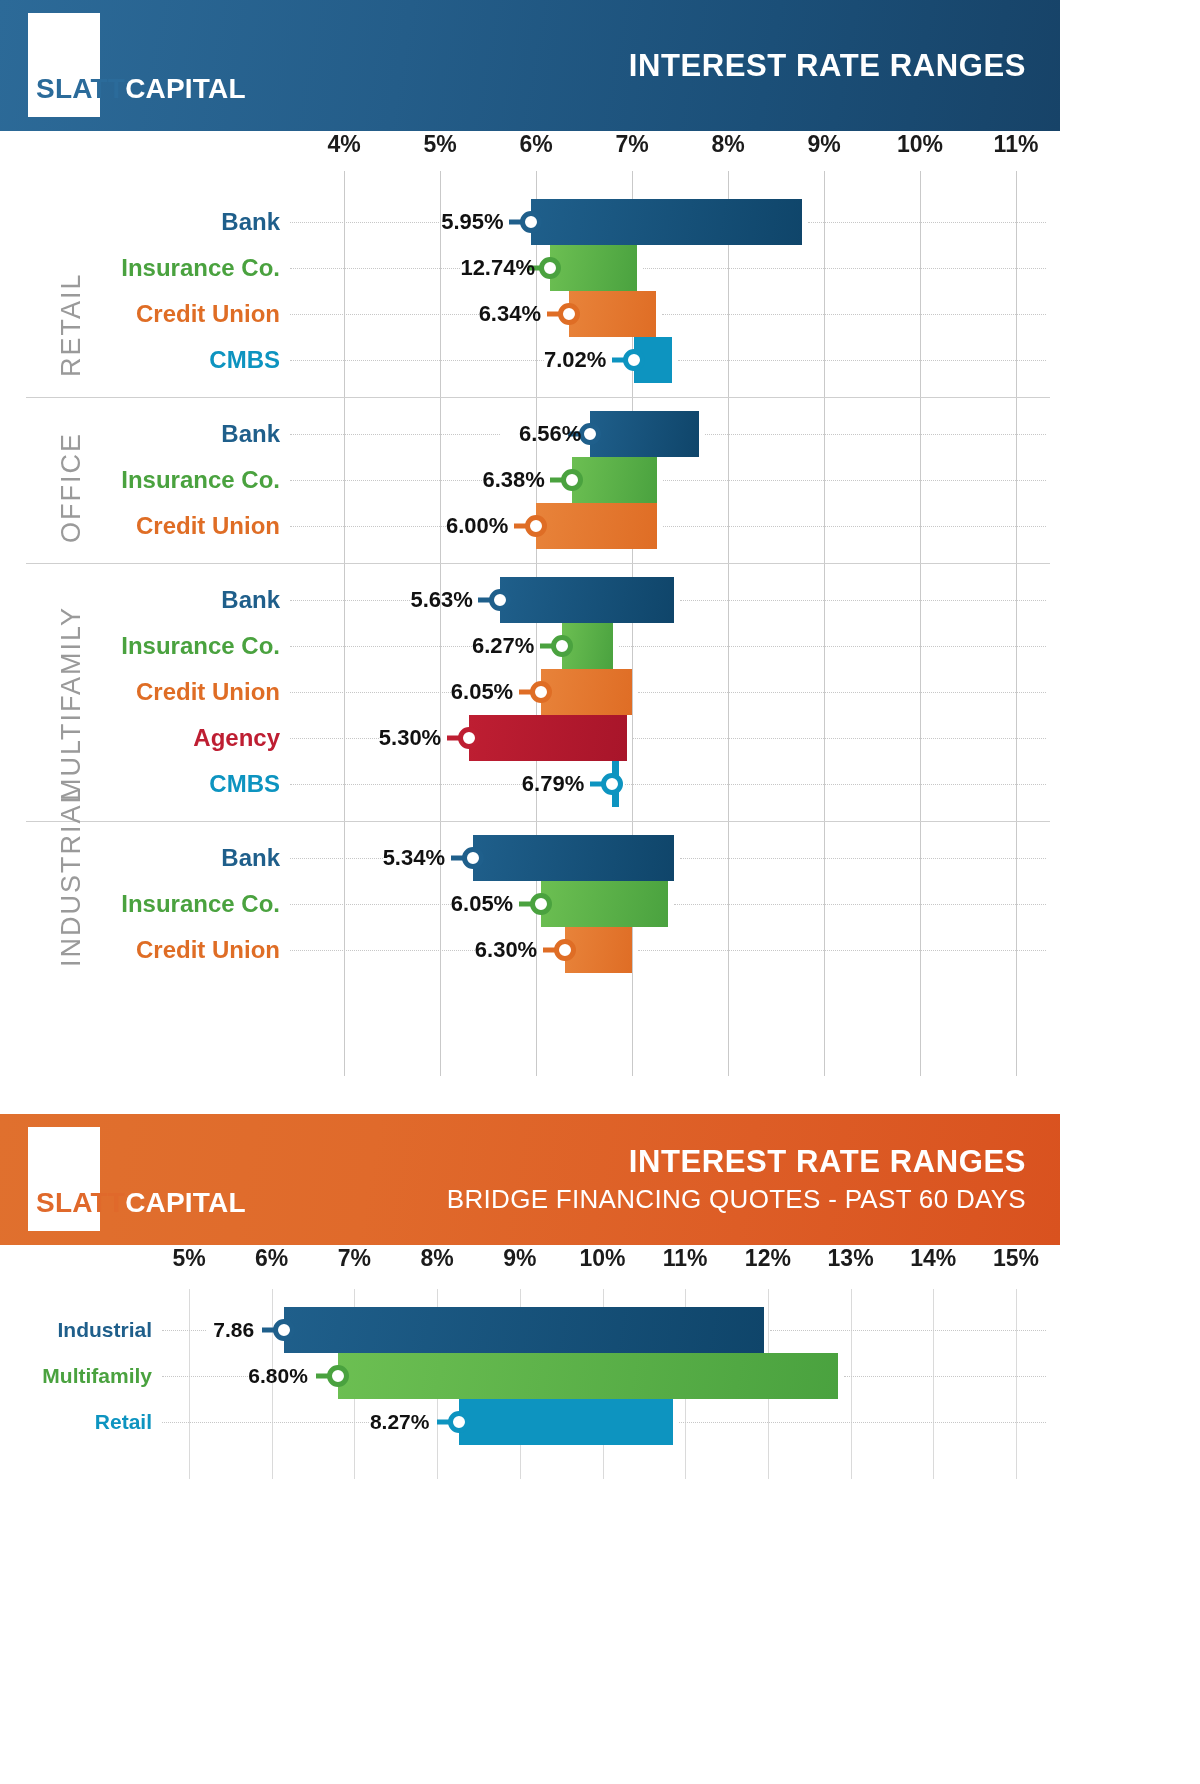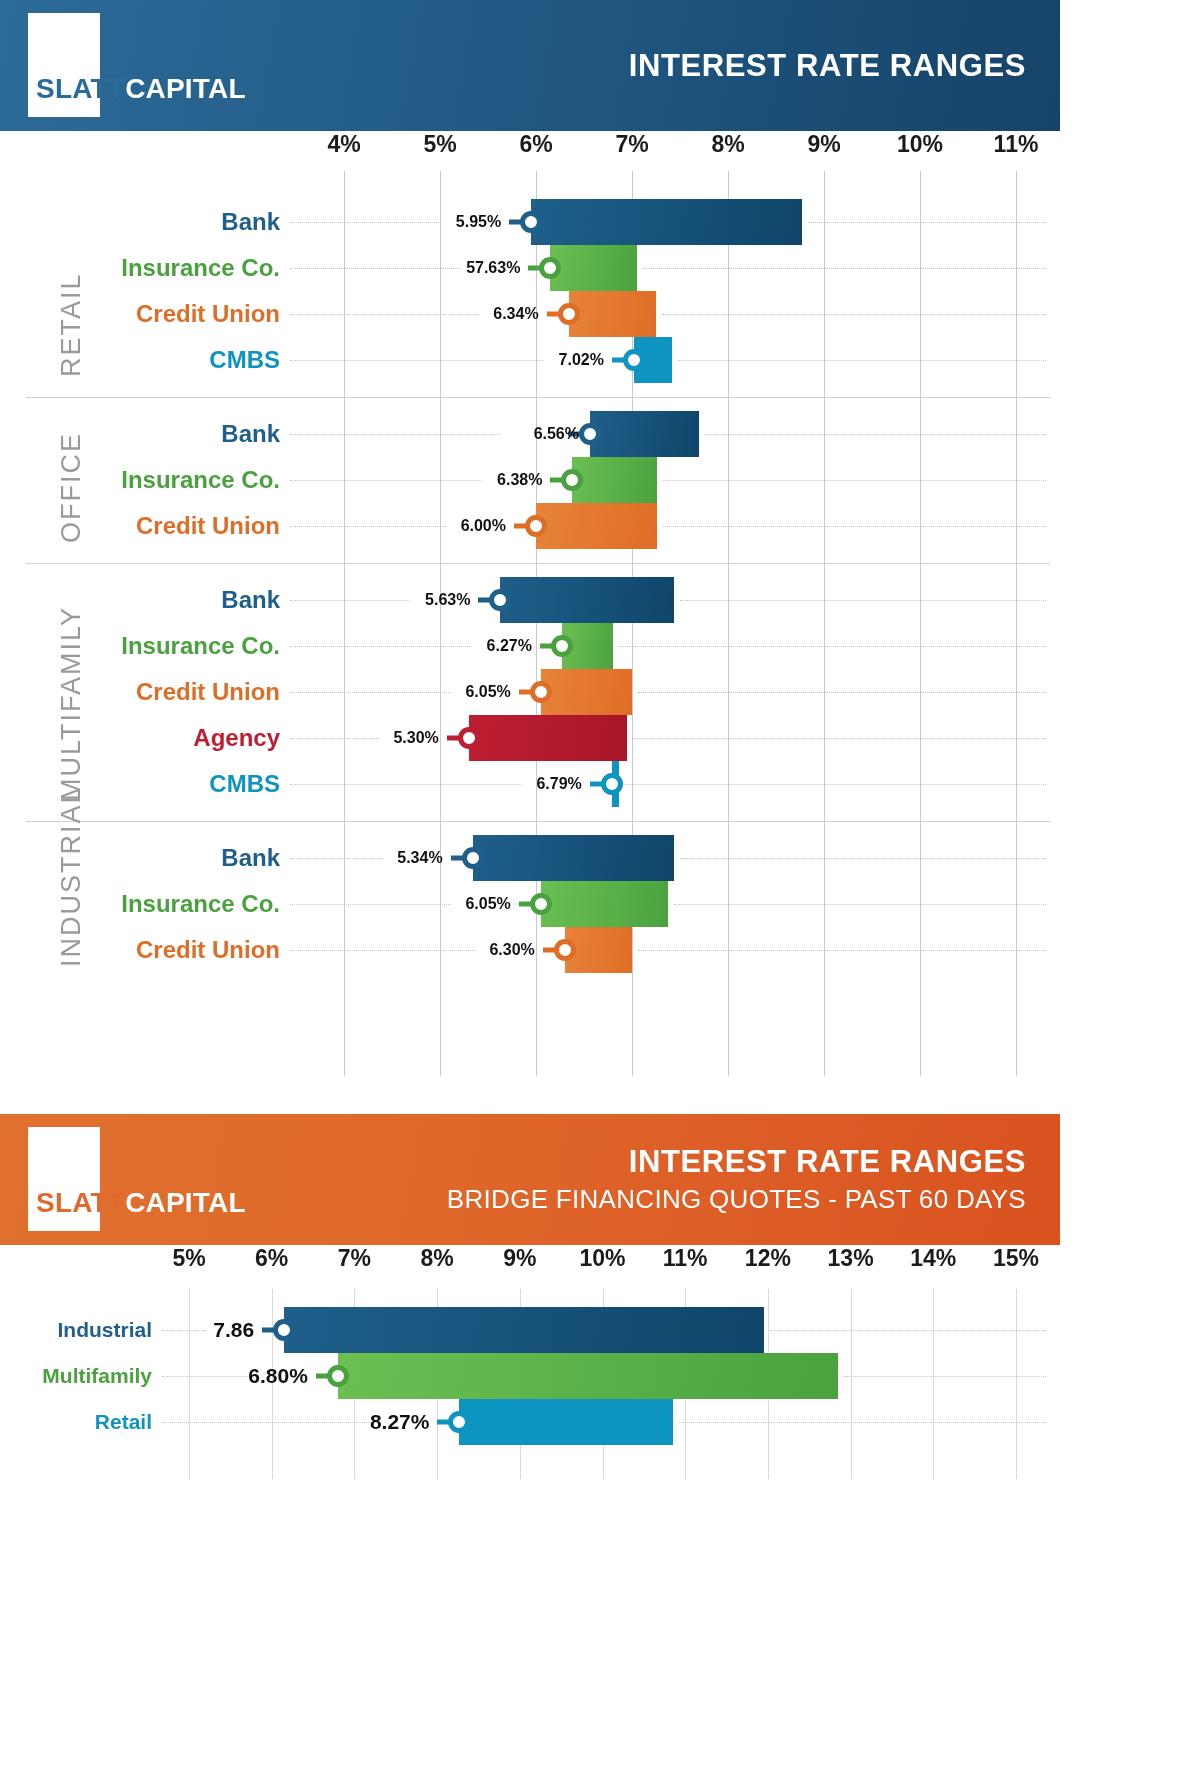--- a/index.html
+++ b/index.html
@@ -166,21 +166,21 @@
     position: absolute;
     top: 50%;
     height: 5px;
     transform: translateY(-50%);
     width: 22px;
   }
   .val-label {
     position: absolute;
     top: 50%;
     transform: translateY(-50%);
-    font-size: 16px;
+    font-size: 22px;
     font-weight: bold;
     color: #111111;
     white-space: nowrap;
     text-align: right;
   }
 
   
   .bridge .row-label { font-size: 21px; }
   .bridge .val-label { font-size: 21px; }
   .bridge .axis-tick { font-size: 23px; }
@@ -232,21 +232,21 @@
           <div class="marker" style="left: 531.2px; border: 5px solid rgb(31, 95, 139);"></div>
           <div class="val-label" style="left: 441.2px; width: 60px;">5.95%</div>
         </div>
         <div class="row" style="top: 74px; height: 46px;">
           <div class="row-label" style="right: 920px; color: rgb(74, 162, 63);">Insurance Co.</div>
           <div class="leader" style="left: 290px; width: 170.4px;"></div>
           <div class="leader" style="left: 642.8px; width: 403.2px;"></div>
           <div class="bar" style="left: 550.4px; width: 86.4px; height: 46px; background: linear-gradient(100deg, rgb(108, 191, 82) 0%, rgb(74, 162, 63) 100%);"></div>
           <div class="stem" style="left: 528.4px; width: 22px; background: rgb(74, 162, 63);"></div>
           <div class="marker" style="left: 550.4px; border: 5px solid rgb(74, 162, 63);"></div>
-          <div class="val-label" style="left: 460.4px; width: 60px;">57.63%</div>
+          <div class="val-label" style="left: 460.4px; width: 60px;">12.74%</div>
         </div>
         <div class="row" style="top: 120px; height: 46px;">
           <div class="row-label" style="right: 920px; color: rgb(223, 109, 37);">Credit Union</div>
           <div class="leader" style="left: 290px; width: 188.64px;"></div>
           <div class="leader" style="left: 662px; width: 384px;"></div>
           <div class="bar" style="left: 568.64px; width: 87.36px; height: 46px; background: linear-gradient(100deg, rgb(232, 131, 58) 0%, rgb(223, 109, 37) 100%);"></div>
           <div class="stem" style="left: 546.64px; width: 22px; background: rgb(223, 109, 37);"></div>
           <div class="marker" style="left: 568.64px; border: 5px solid rgb(223, 109, 37);"></div>
           <div class="val-label" style="left: 478.64px; width: 60px;">6.34%</div>
         </div>

